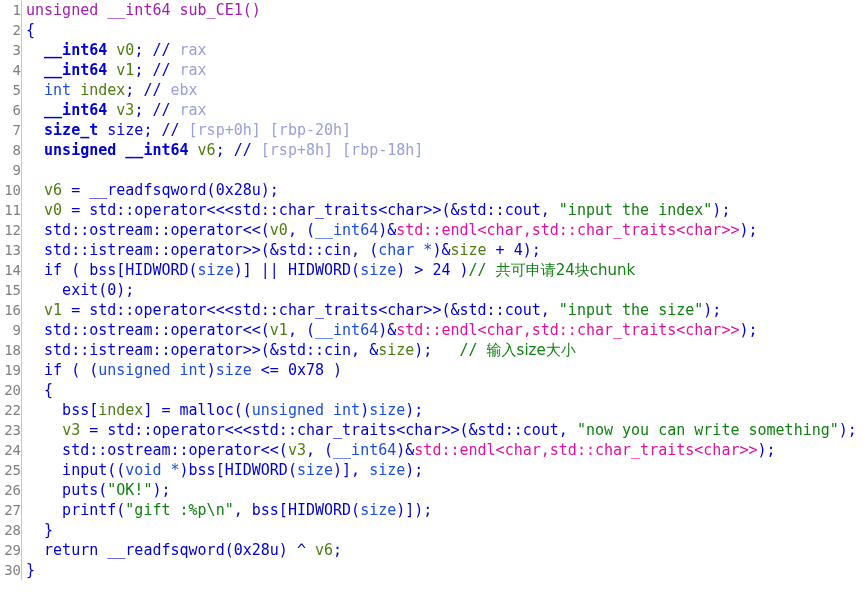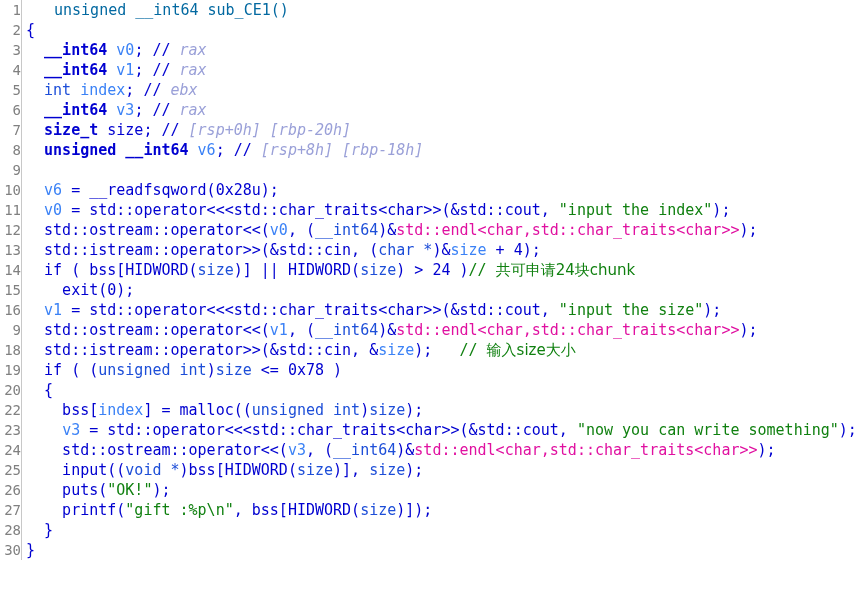--- a/index.html
+++ b/index.html
@@ -53,28 +53,28 @@
     white-space: pre;
     overflow: hidden;
     font-family: "DejaVu Sans Mono", "Liberation Mono", monospace;
     font-size: 15px;
     line-height: 20px;
   }
 
   
   .t-plain    { color: #0000d0; }              
   .t-kw       { color: #0000d0; font-weight: bold; }              
-  .t-lvar     { color: #3b82f6; text-align: center; }              
+  .t-lvar     { color: #4d7c0f; text-align: center; }              
   .t-dim      { color: #1d4ed8; }              
-  .t-reg      { color: #9aa0d8; font-style: italic; }              
+  .t-reg      { color: #9aa0d8; }              
   .t-str      { color: #108010; }              
   .t-cmt      { color: #108010; }              
   .t-cmt-slash{ color: #0000d0; }              
   .t-lib      { color: #e010a0; }              
-  .t-sig      { color: #0369a1; margin-left: 28px; }              
+  .t-sig      { color: #a21caf; }              
 
   .cjk { font-family: "DejaVu Sans", "Liberation Sans", sans-serif; text-align: right; }
 </style>
 </head>
 <body>
 
 <div id="code-view">
   <div id="code-lines">
       <div class="code-line"><div class="gutter">1</div><div class="line-content"><span class="t-sig">unsigned __int64 sub_CE1()</span></div></div>
       <div class="code-line"><div class="gutter">2</div><div class="line-content"><span class="t-plain">{</span></div></div>
@@ -96,15 +96,16 @@
       <div class="code-line"><div class="gutter">18</div><div class="line-content"><span class="t-plain">  std::istream::operator&gt;&gt;(&amp;std::cin, &amp;</span><span class="t-lvar">size</span><span class="t-plain">);   </span><span class="t-cmt">// </span><span class="t-cmt cjk">输入size大小</span></div></div>
       <div class="code-line"><div class="gutter">19</div><div class="line-content"><span class="t-plain">  if ( (</span><span class="t-dim">unsigned int</span><span class="t-plain">)</span><span class="t-dim">size</span><span class="t-plain"> &lt;= 0x78 )</span></div></div>
       <div class="code-line"><div class="gutter">20</div><div class="line-content"><span class="t-plain">  {</span></div></div>
       <div class="code-line"><div class="gutter">22</div><div class="line-content"><span class="t-plain">    bss[</span><span class="t-lvar">index</span><span class="t-plain">] = malloc((</span><span class="t-dim">unsigned int</span><span class="t-plain">)</span><span class="t-dim">size</span><span class="t-plain">);</span></div></div>
       <div class="code-line"><div class="gutter">23</div><div class="line-content"><span class="t-plain">    </span><span class="t-lvar">v3</span><span class="t-plain"> = std::operator&lt;&lt;&lt;std::char_traits&lt;char&gt;&gt;(&amp;std::cout, </span><span class="t-str">"now you can write something"</span><span class="t-plain">);</span></div></div>
       <div class="code-line"><div class="gutter">24</div><div class="line-content"><span class="t-plain">    std::ostream::operator&lt;&lt;(</span><span class="t-lvar">v3</span><span class="t-plain">, (</span><span class="t-dim">__int64</span><span class="t-plain">)&amp;</span><span class="t-lib">std::endl&lt;char,std::char_traits&lt;char&gt;&gt;</span><span class="t-plain">);</span></div></div>
       <div class="code-line"><div class="gutter">25</div><div class="line-content"><span class="t-plain">    input((</span><span class="t-dim">void *</span><span class="t-plain">)bss[HIDWORD(</span><span class="t-dim">size</span><span class="t-plain">)], </span><span class="t-dim">size</span><span class="t-plain">);</span></div></div>
       <div class="code-line"><div class="gutter">26</div><div class="line-content"><span class="t-plain">    puts(</span><span class="t-str">"OK!"</span><span class="t-plain">);</span></div></div>
       <div class="code-line"><div class="gutter">27</div><div class="line-content"><span class="t-plain">    printf(</span><span class="t-str">"gift :%p\n"</span><span class="t-plain">, bss[HIDWORD(</span><span class="t-dim">size</span><span class="t-plain">)]);</span></div></div>
       <div class="code-line"><div class="gutter">28</div><div class="line-content"><span class="t-plain">  }</span></div></div>
+      <div class="code-line"><div class="gutter">29</div><div class="line-content"><span class="t-plain">  return __readfsqword(0x28u) ^ </span><span class="t-lvar">v6</span><span class="t-plain">;</span></div></div>
       <div class="code-line"><div class="gutter">30</div><div class="line-content"><span class="t-plain">}</span></div></div>
     </div>
 </div>
 
 </body></html>

